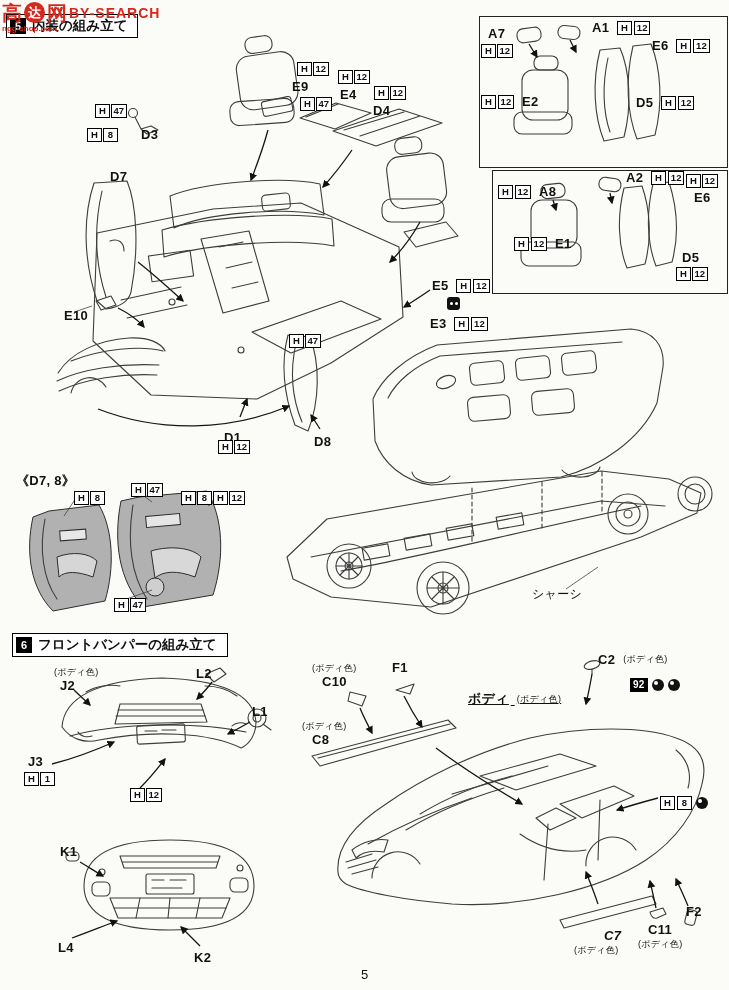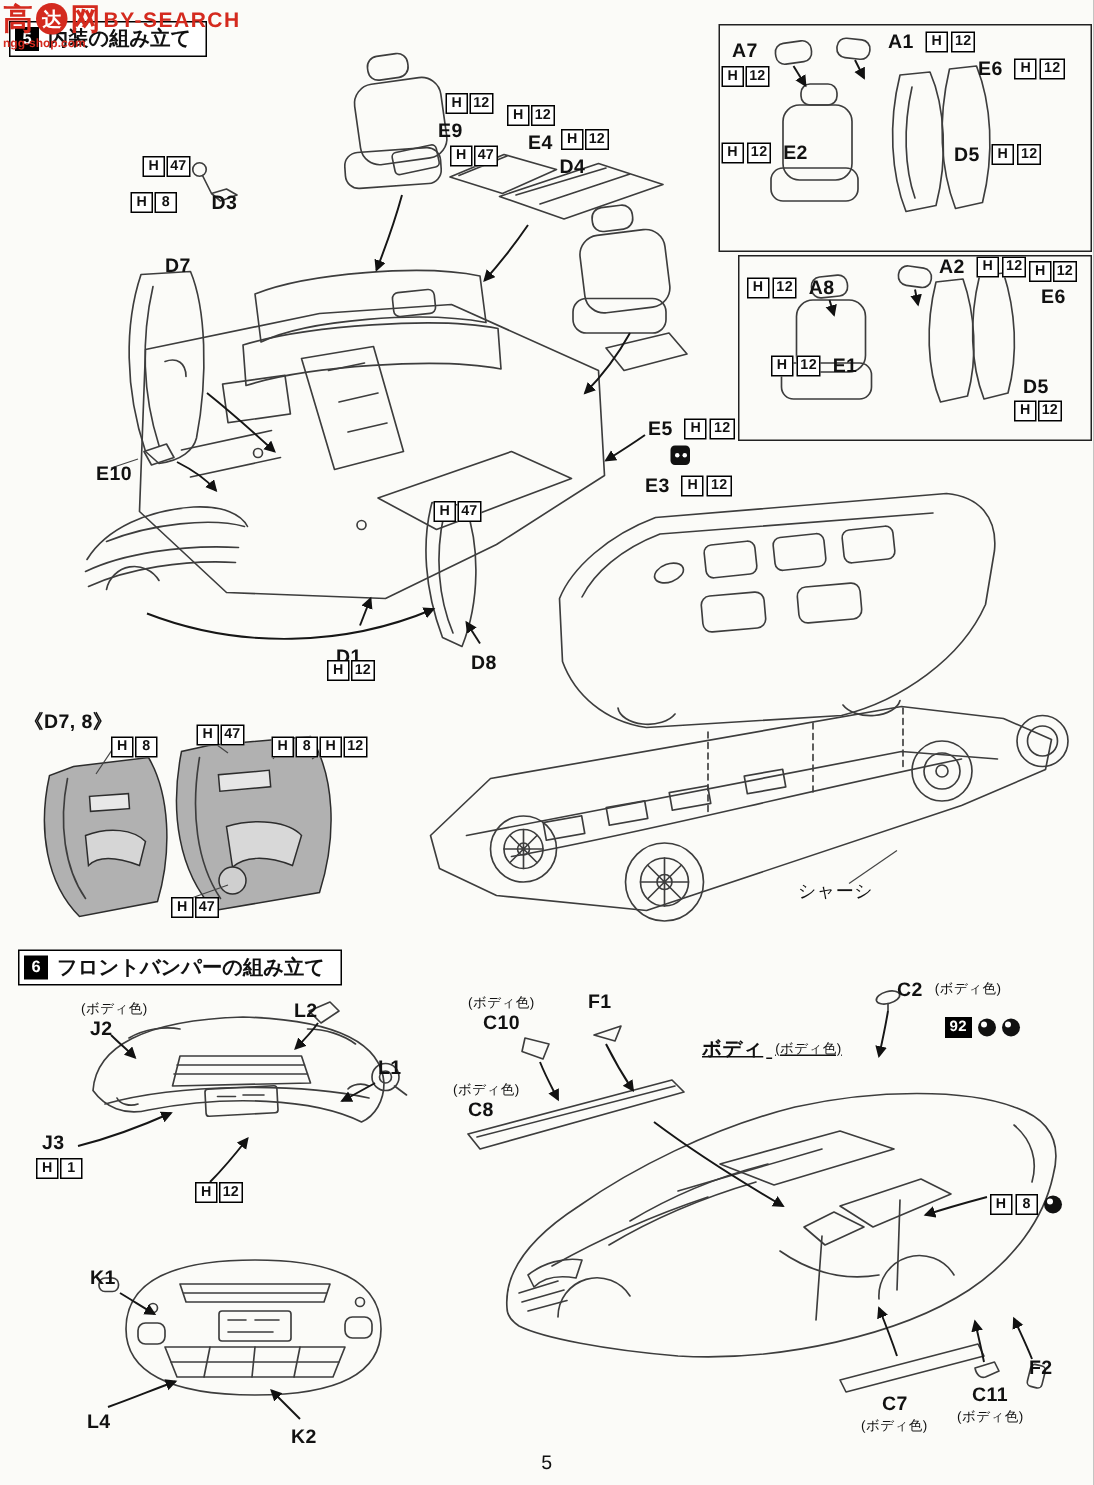--- a/index.html
+++ b/index.html
@@ -329,21 +329,21 @@
       <span>E9</span>
     </div>
   <div class="chiprow" style="left:300px;top:97px;">
       <span class="chip">H</span>
       <span class="chip">47</span>
     </div>
   <div class="chiprow" style="left:338px;top:70px;">
       <span class="chip">H</span>
       <span class="chip">12</span>
     </div>
-  <div class="lbl" style="left:352px;top:87px;">
+  <div class="lbl" style="left:340px;top:87px;">
       <span>E4</span>
     </div>
   <div class="chiprow" style="left:374px;top:86px;">
       <span class="chip">H</span>
       <span class="chip">12</span>
     </div>
   <div class="lbl" style="left:373px;top:103px;">
       <span>D4</span>
     </div>
 
@@ -480,21 +480,21 @@
       <span>(ボディ色)</span>
     </div>
   <div class="lbl" style="left:312px;top:732px;">
       <span>C8</span>
     </div>
   <div class="lbl" style="left:660px;top:796px;">
       <span class="chip">H</span>
       <span class="chip">8</span>
       <span class="paint"></span>
     </div>
-  <div class="lbl" style="left:588px;top:928px;">
+  <div class="lbl" style="left:604px;top:928px;font-style:italic;">
       <span>C7</span>
     </div>
   <div class="lbl sm" style="left:574px;top:944px;font-size:9px;font-weight:400;">
       <span>(ボディ色)</span>
     </div>
   <div class="lbl" style="left:648px;top:922px;">
       <span>C11</span>
     </div>
   <div class="lbl sm" style="left:638px;top:938px;font-size:9px;font-weight:400;">
       <span>(ボディ色)</span>

